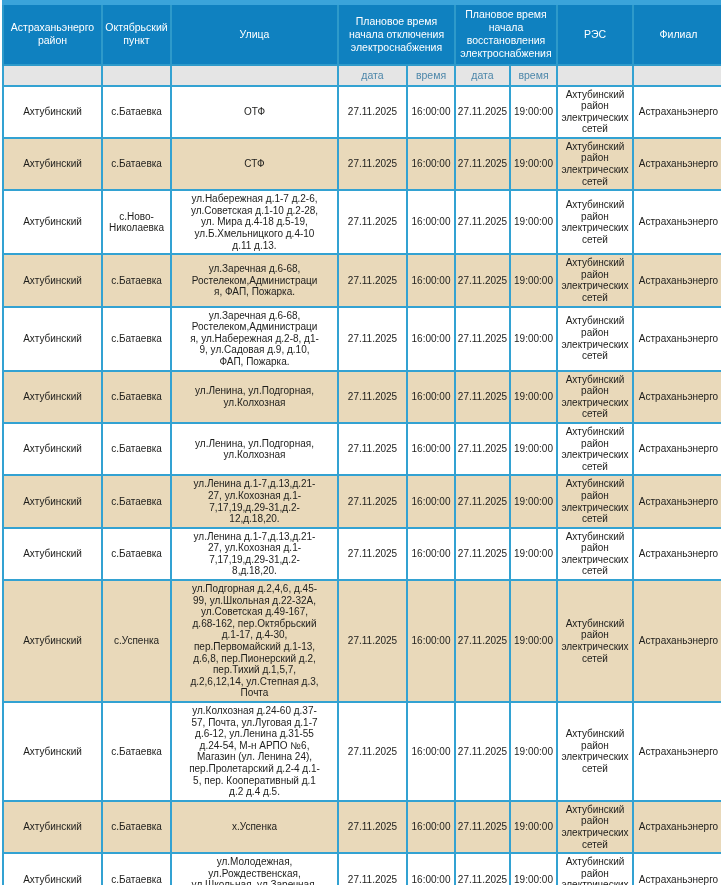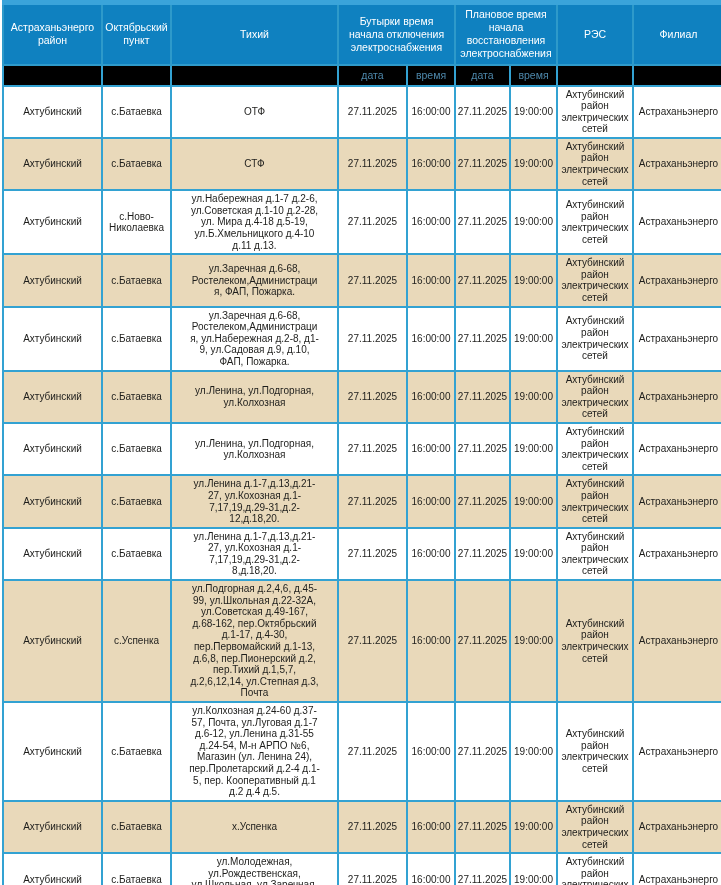--- a/index.html
+++ b/index.html
@@ -33,21 +33,21 @@
     background: #0f81c0;
     color: #ffffff;
     font-weight: 400;
     font-size: 10.5px;
     line-height: 1.25;
     height: 42px;
     padding: 3px 2px;
     border-color: #2e9aca;
   }
   thead tr.sub th {
-    background: #000000;
+    background: #e5e5e5;
     color: #4d87aa;
     font-weight: 400;
     font-size: 10.5px;
     height: 15px;
     padding: 2px 1px;
     border-color: #33a2d2;
   }
   tbody td {
     background: #ffffff;
     color: #1d1d1b;
@@ -77,22 +77,22 @@
       <col style="width:48px">
       <col style="width:55px">
       <col style="width:47px">
       <col style="width:76px">
       <col style="width:91px">
     </colgroup>
     <thead>
       <tr class="head">
         <th>Астраханьэнерго район</th>
         <th>Октябрьский пункт</th>
-        <th>Тихий</th>
-        <th colspan="2">Бутырки время начала отключения электроснабжения</th>
+        <th>Улица</th>
+        <th colspan="2">Плановое время начала отключения электроснабжения</th>
         <th colspan="2">Плановое время начала восстановления электроснабжения</th>
         <th>РЭС</th>
         <th>Филиал</th>
       </tr>
       <tr class="sub">
         <th></th>
         <th></th>
         <th></th>
         <th>дата</th>
         <th>время</th>

